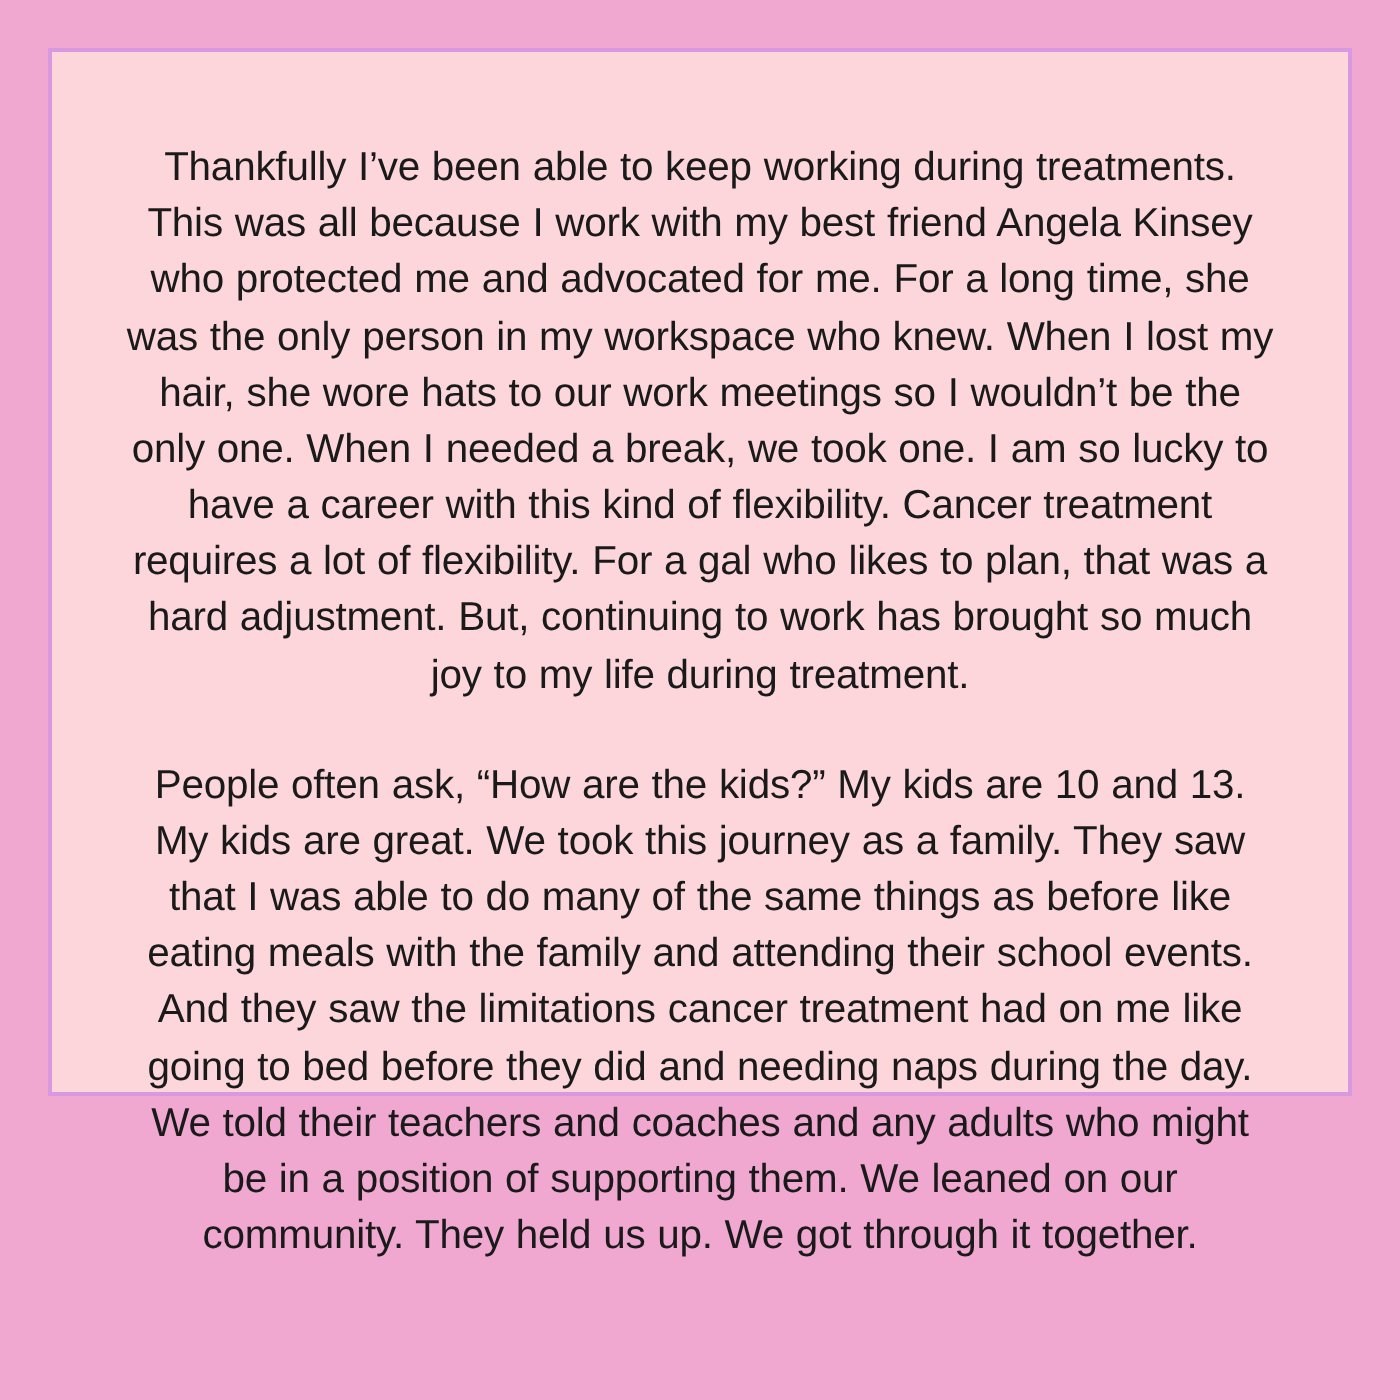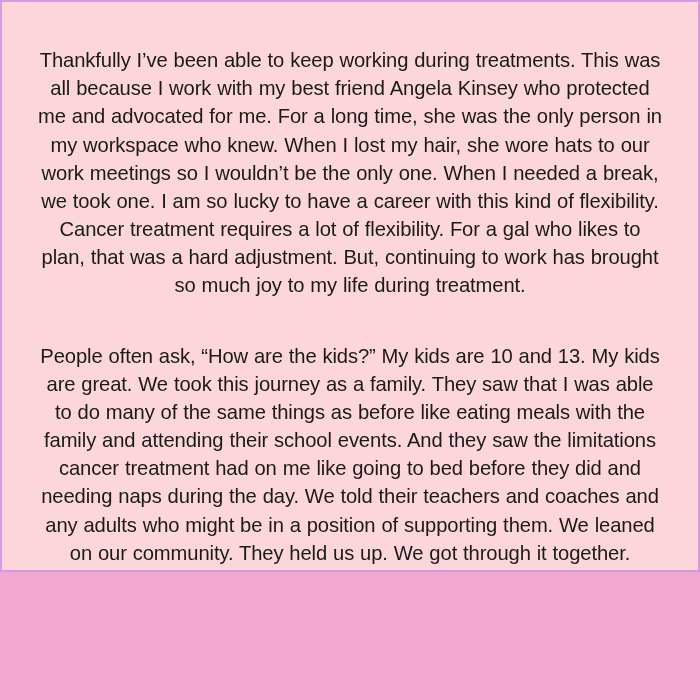--- a/index.html
+++ b/index.html
@@ -14,21 +14,21 @@
     overflow: hidden;
   }
   .card {
     position: absolute;
     left: 0;
     top: 0;
     width: 700px;
     height: 572px;
     box-sizing: border-box;
     background: #f0a8d0;
-    padding: 0;
+    padding: 24px;
   }
   .inner {
     box-sizing: border-box;
     width: 100%;
     height: 100%;
     background: #fcd6da;
     border: 2px solid #d79ae0;
     padding: 44px 36px 30px 36px;
     display: flex;
     flex-direction: column;
@@ -37,21 +37,21 @@
   .para {
     color: #1a1a1a;
     font-size: 20.2px;
     line-height: 1.395;
     text-align: center;
     letter-spacing: -0.1px;
     margin: 0;
     word-spacing: 0.4px;
   }
   .para + .para {
-    margin-top: 42px;
+    margin-top: 27px;
   }
 </style>
 </head>
 <body>
 
 <div class="card">
   <div class="inner">
     <p class="para">Thankfully I’ve been able to keep working during treatments. This was all because I work with my best friend Angela Kinsey who protected me and advocated for me. For a long time, she was the only person in my workspace who knew. When I lost my hair, she wore hats to our work meetings so I wouldn’t be the only one. When I needed a break, we took one. I am so lucky to have a career with this kind of flexibility. Cancer treatment requires a lot of flexibility. For a gal who likes to plan, that was a hard adjustment. But, continuing to work has brought so much joy to my life during treatment.</p>
     <p class="para">People often ask, “How are the kids?” My kids are 10 and 13. My kids are great. We took this journey as a family. They saw that I was able to do many of the same things as before like eating meals with the family and attending their school events. And they saw the limitations cancer treatment had on me like going to bed before they did and needing naps during the day. We told their teachers and coaches and any adults who might be in a position of supporting them. We leaned on our community. They held us up. We got through it together.</p>
   </div>

